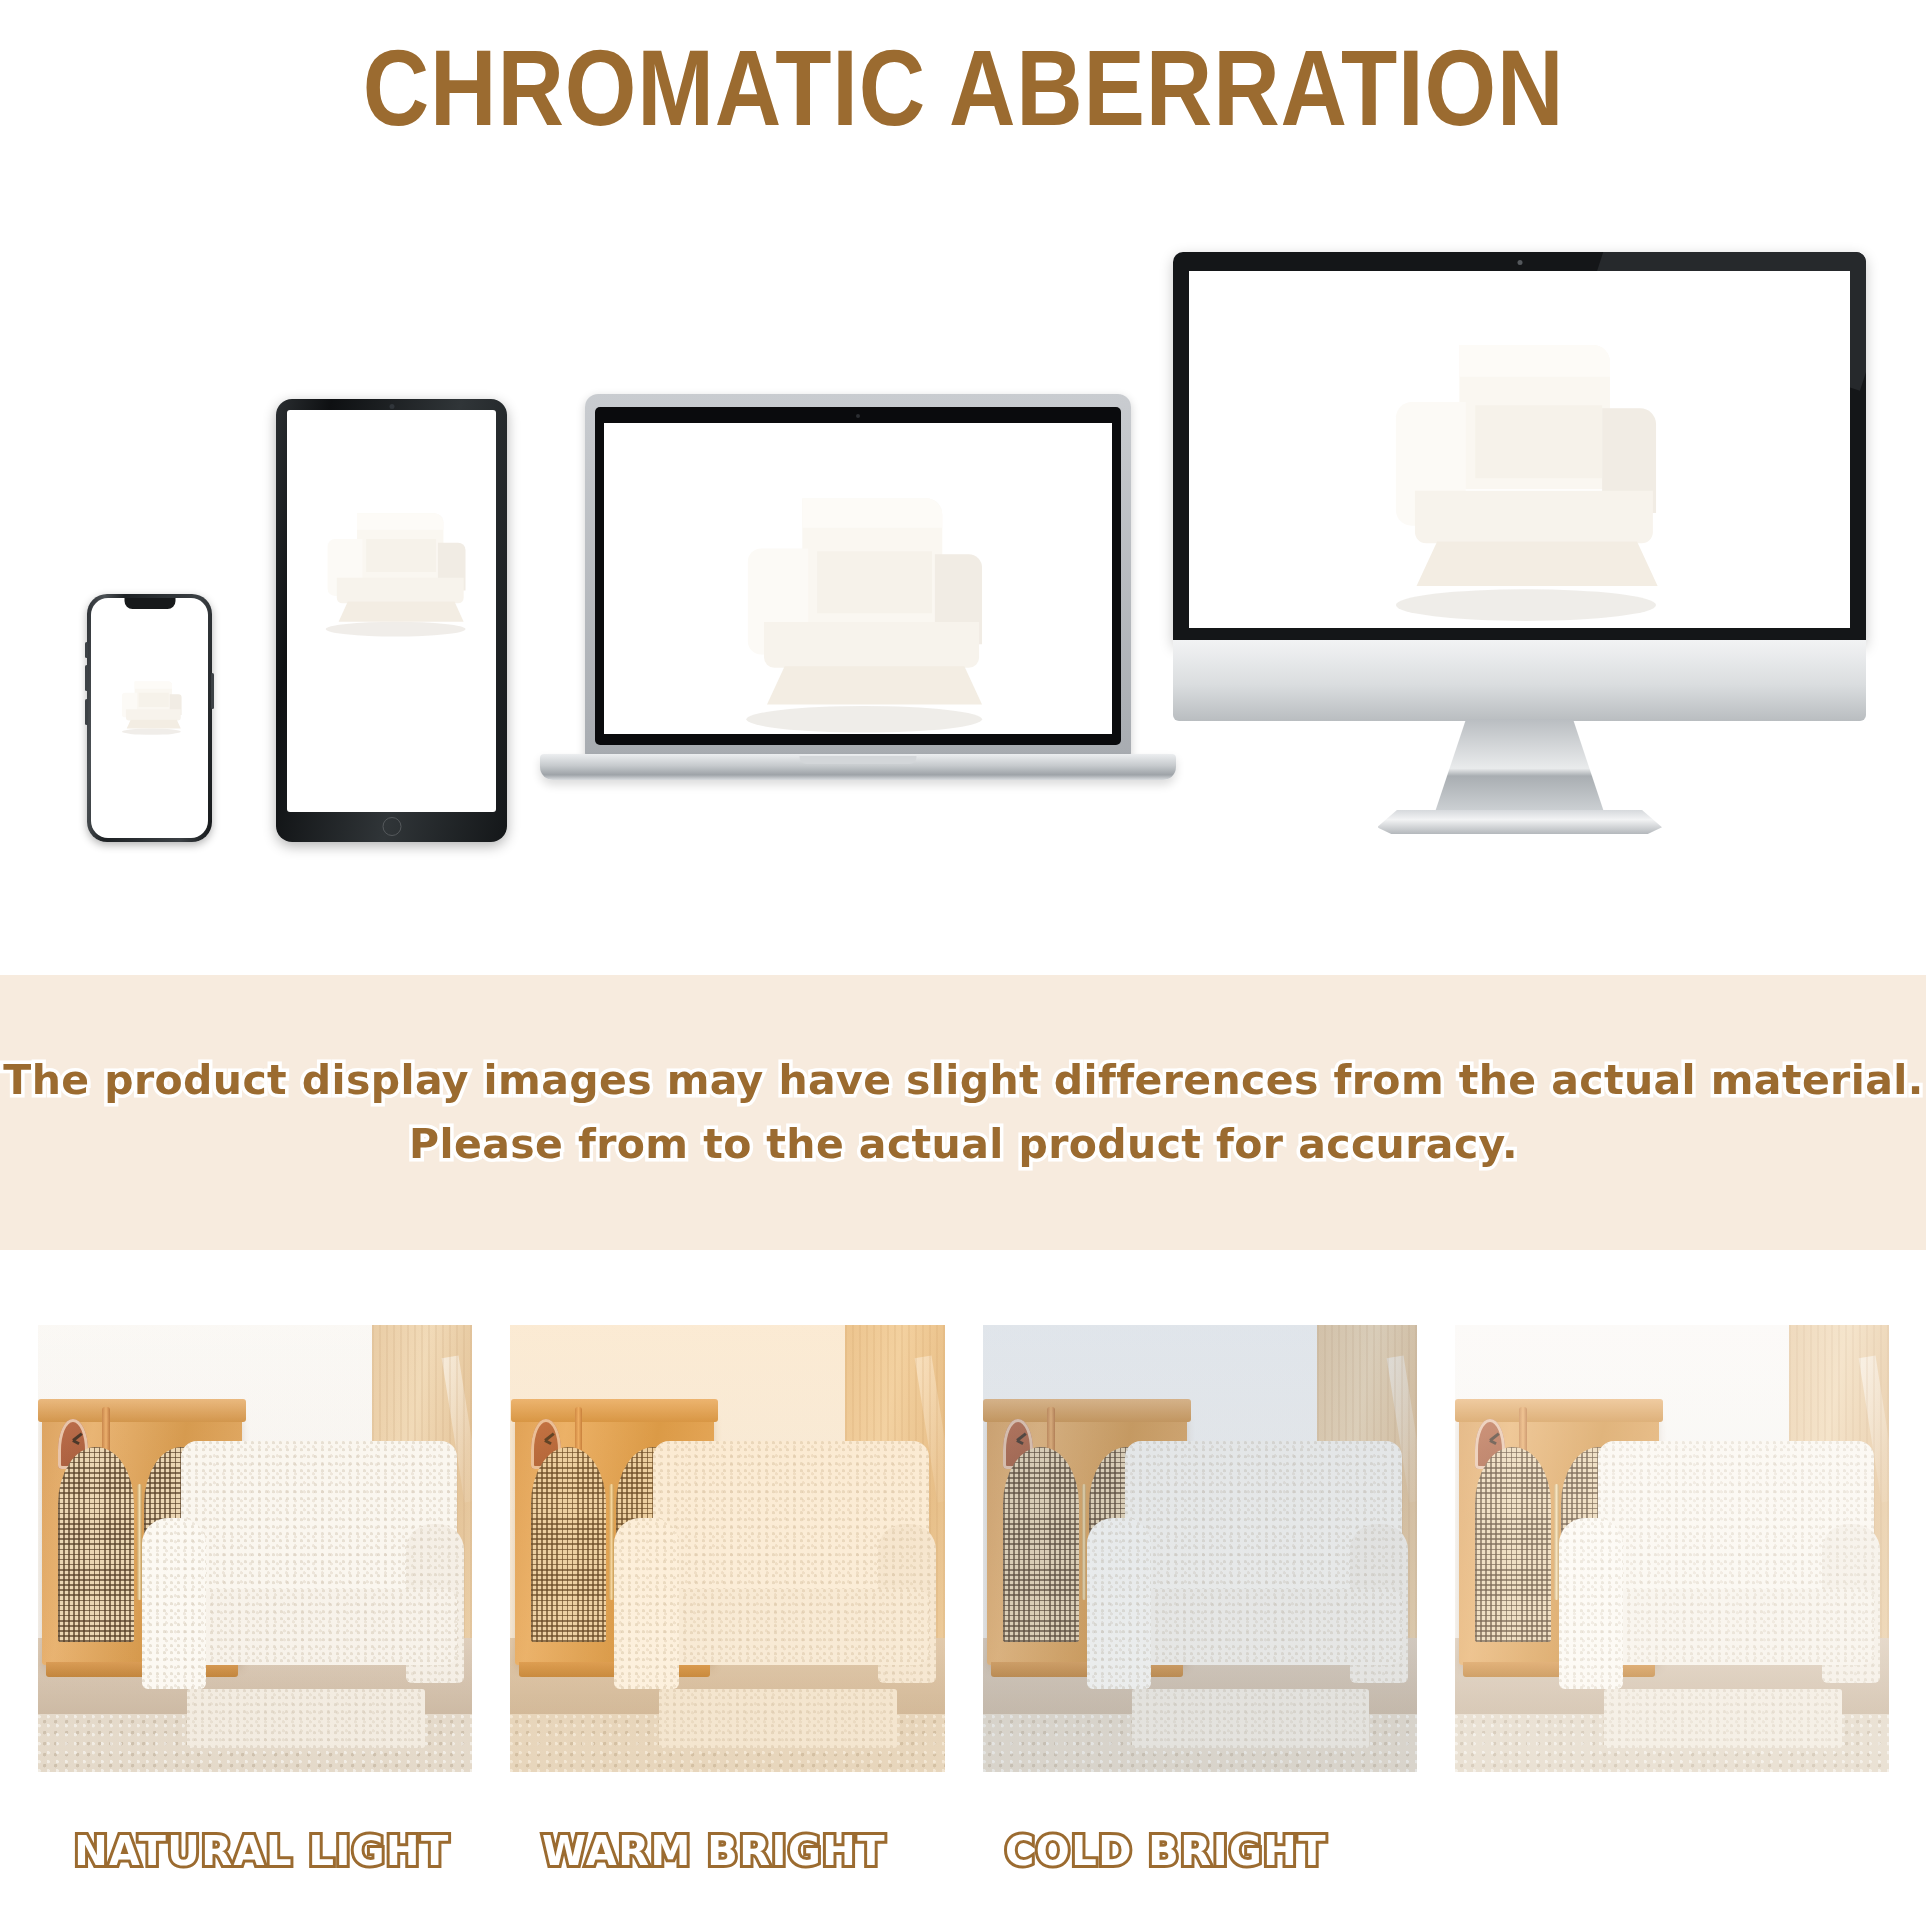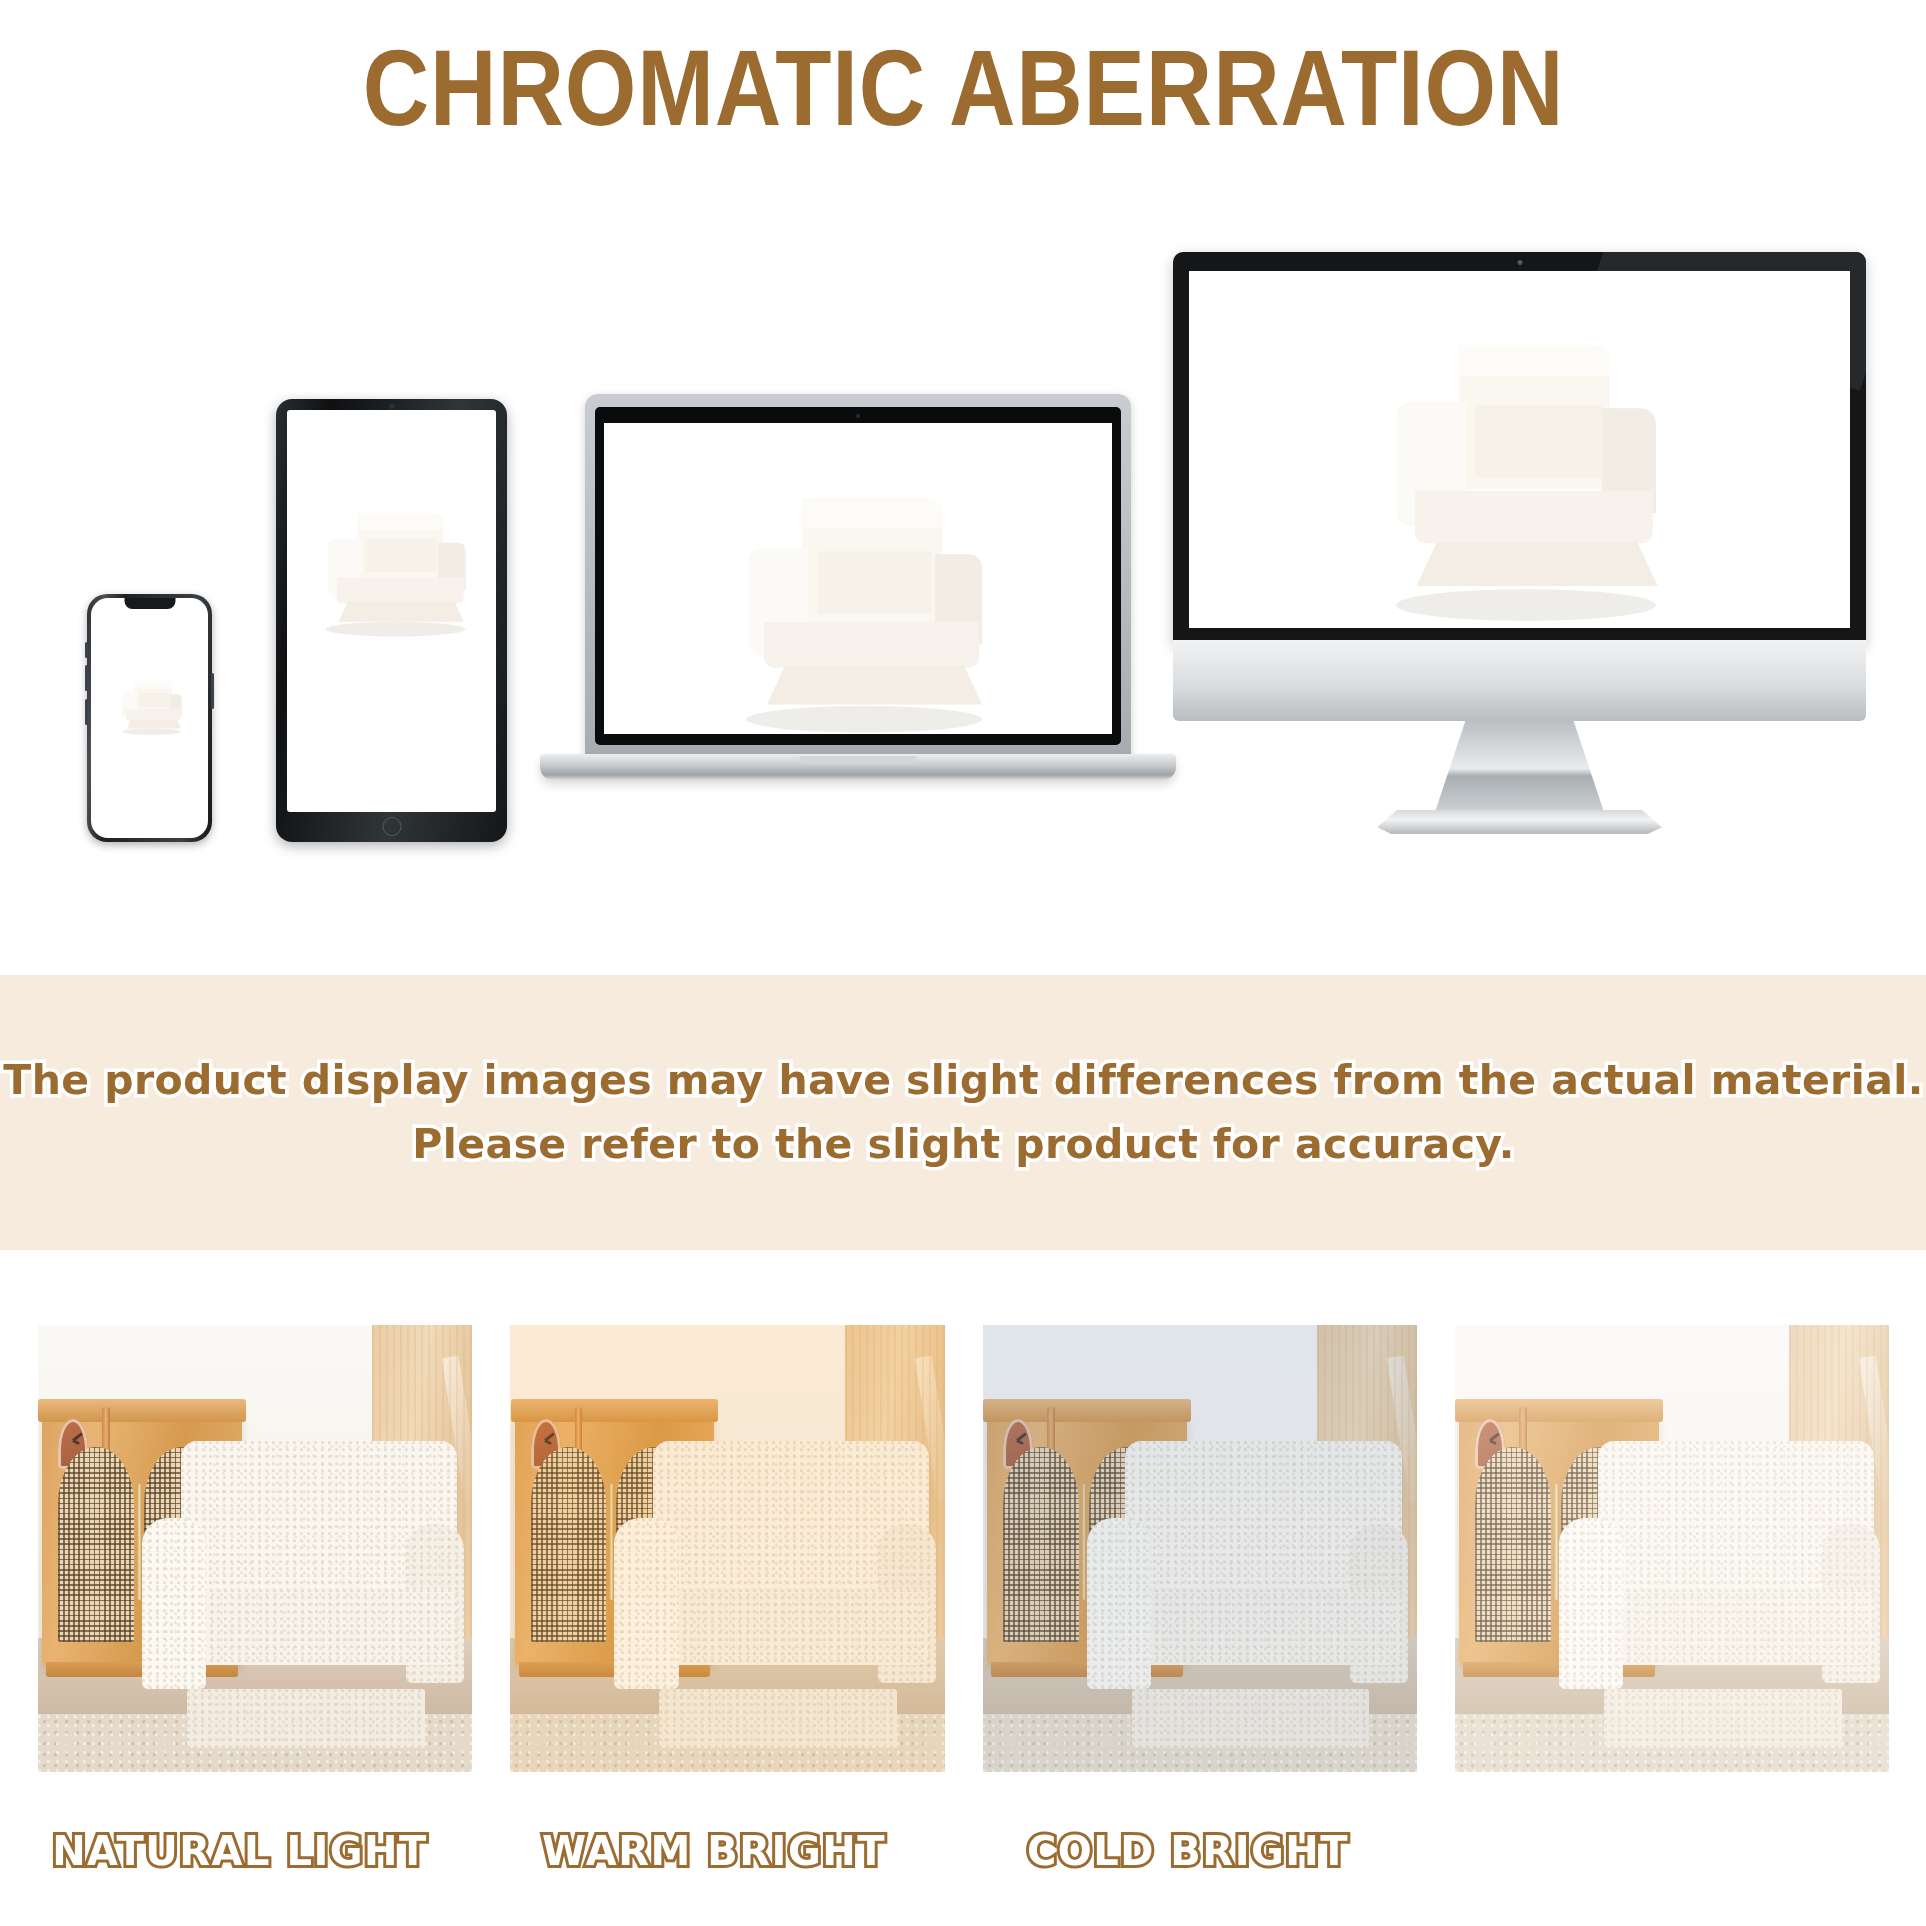--- a/index.html
+++ b/index.html
@@ -261,22 +261,22 @@
   .s-chair > div::after{ content:""; position:absolute; inset:0; border-radius:inherit;
                  background:
                    radial-gradient(circle at 20% 25%, rgba(205,192,172,.45) 0 1.4px, transparent 1.8px) 0 0/7px 7px,
                    radial-gradient(circle at 70% 65%, rgba(215,203,185,.40) 0 1.4px, transparent 1.8px) 0 0/9px 9px; }
 
   
   .tone { position:absolute; inset:0; pointer-events:none; }
 
   
   .labels {
-    position: absolute; top: 1828px; left: 22px;
-    width: 1851px; display: flex; gap: 38px;
+    position: absolute; top: 1828px; left: 44px;
+    width: 1851px; display: flex; gap: 16px;
   }
   .label-cell { width: 436px; text-align: center; }
   .label {
     font-family: "DejaVu Sans", sans-serif;
     font-weight: 700;
     font-size: 40px;
     letter-spacing: 1.5px;
     color: #FFFFFF;
     -webkit-text-stroke: 6px #9B6B30;
     paint-order: stroke fill;
@@ -383,21 +383,21 @@
     </div>
     <div class="monitor-chin"></div>
     <div class="monitor-neck-sheen"></div>
     <div class="monitor-foot"></div>
   </div>
 
 </div>
 
 <div class="banner">
   <div class="banner-line">The product display images may have slight differences from the actual material.</div>
-  <div class="banner-line">Please refer to the slight product for accuracy.</div>
+  <div class="banner-line">Please from to the actual product for accuracy.</div>
 </div>
 
 <div class="tiles">
 
   <div class="tile">
     <div class="scene">
       <div class="s-wall"></div>
       <div class="s-doorwood">
           <div class="s-doorlight"></div>
         </div>

